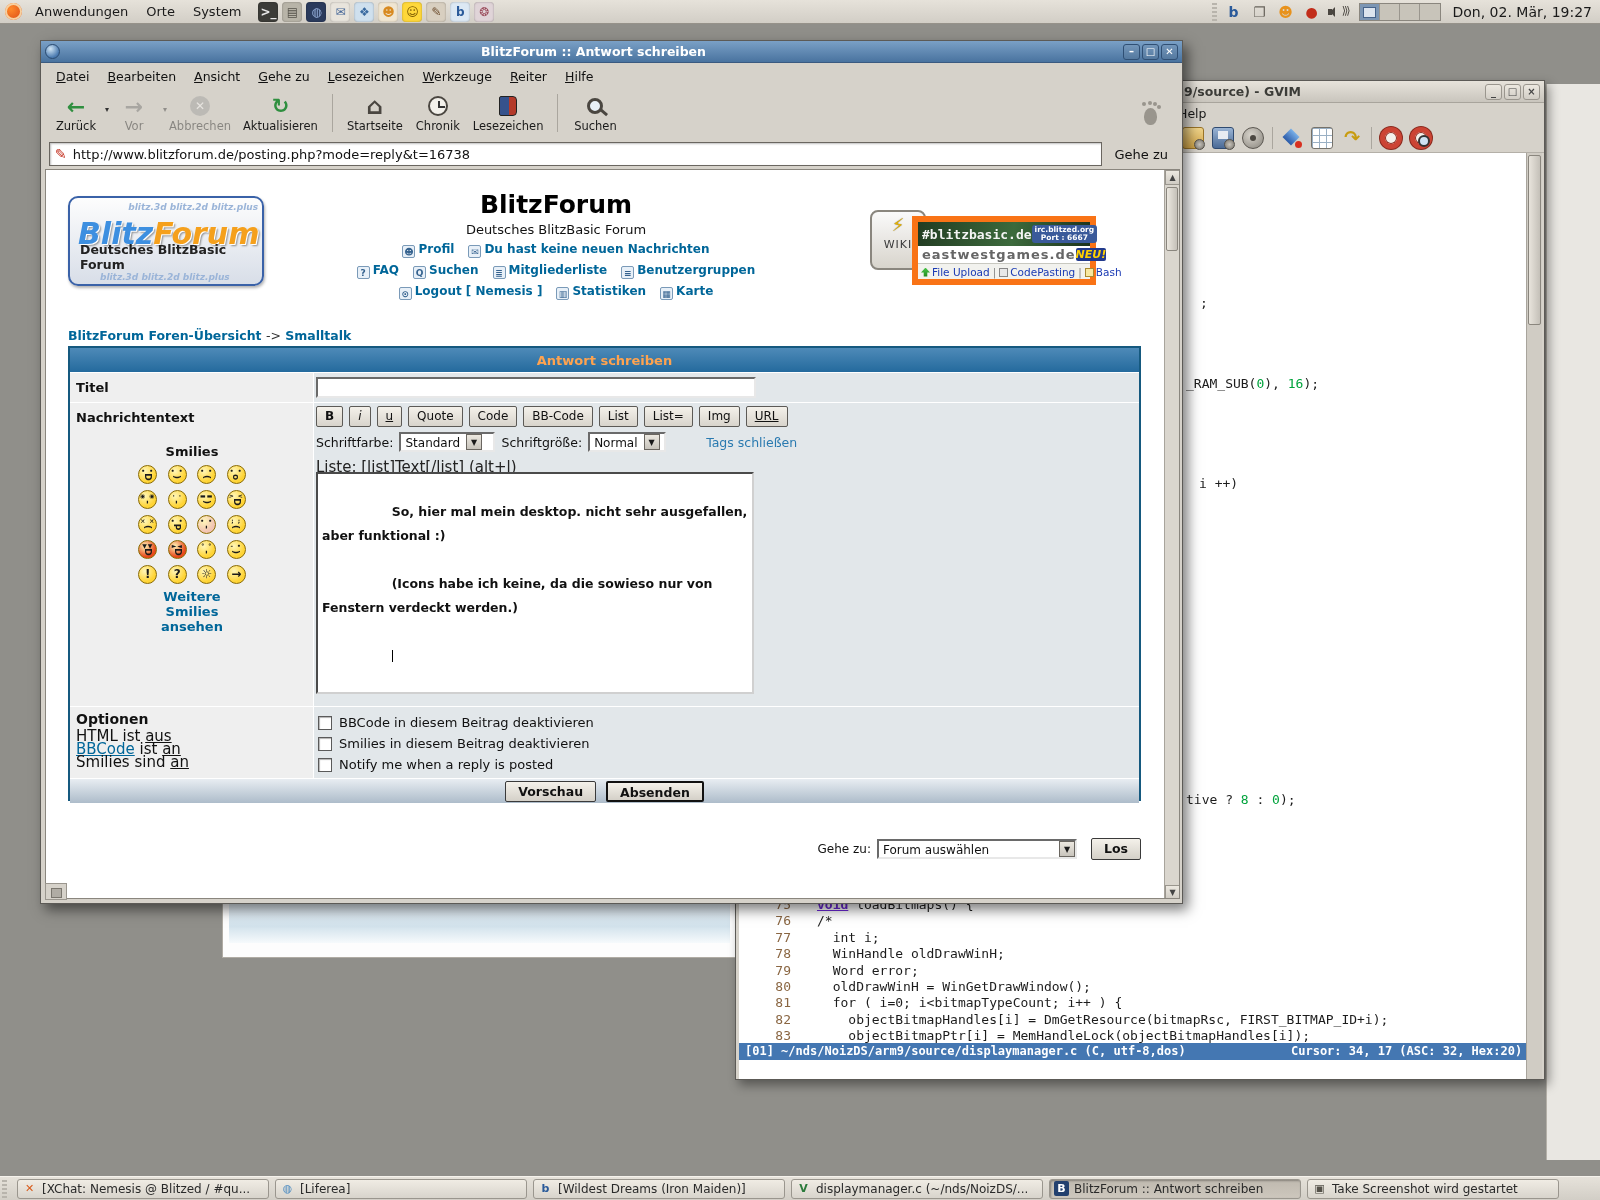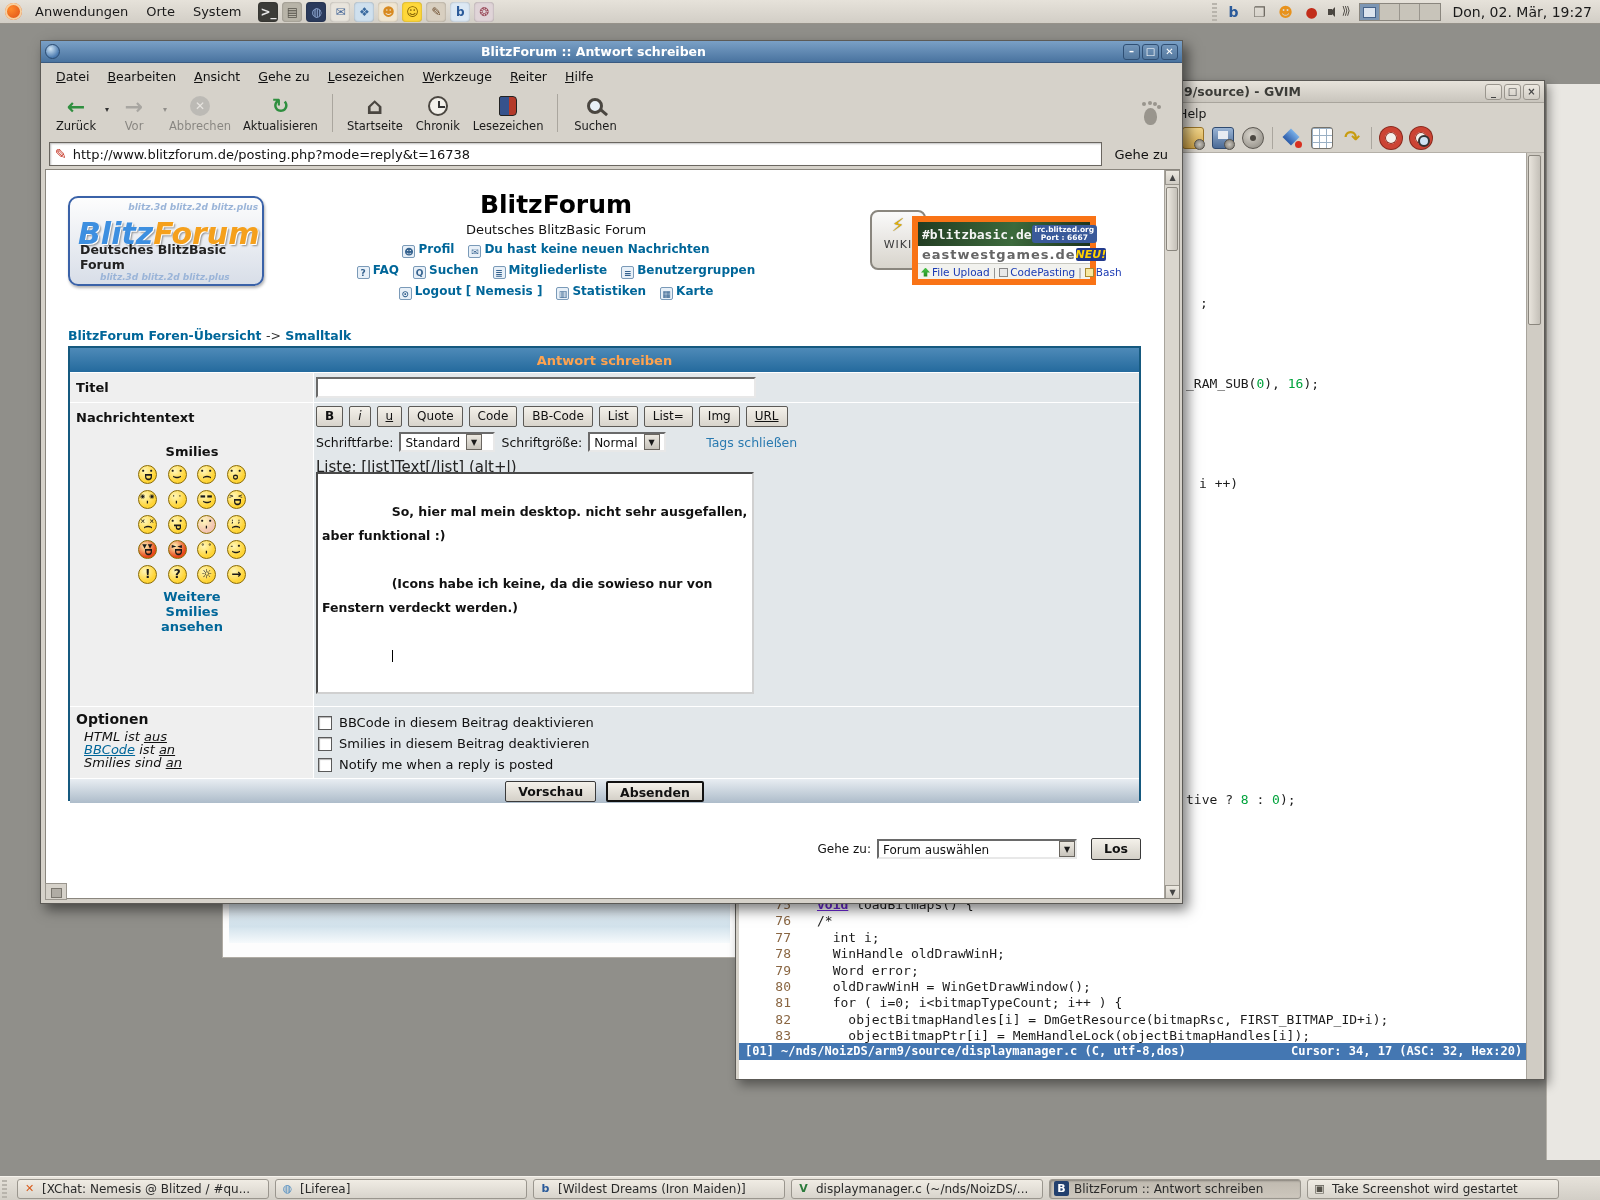--- a/index.html
+++ b/index.html
@@ -177,21 +177,21 @@
   .bbbtn.b { font-weight:bold; } .bbbtn.i { font-style:italic; } .bbbtn.u { text-decoration:underline; }
   #fontrow { position:absolute; left:2px; top:29px; display:flex; align-items:center; font-size:12.5px; }
   .selbox { display:flex; align-items:flex-end; height:20px; background:#fff; border:2px solid; border-color:#6a6a6a #e8e8e8 #e8e8e8 #6a6a6a; margin:0 6px; padding-left:4px; font-size:12px; }
   .selbox .arr { width:16px; height:16px; margin-left:6px; background:linear-gradient(#ece8e0,#c8c4bc); border:1px solid #6a6660; font-size:8px; line-height:15px; text-align:center; color:#1a1a1a; }
   #closetags { color:#2a7ab0; margin-left:34px; font-size:12.5px; }
   #hintline { position:absolute; left:2px; top:55px; font-size:15px; color:#222; }
   #msgarea { position:absolute; left:2px; top:69px; width:438px; height:222px; background:#fff; border:2px solid; border-color:#4a4a4a #d0d0d0 #d0d0d0 #4a4a4a; font-size:12.5px; padding:2px 4px; line-height:24px; white-space:pre-wrap;font-weight:bold; }
   #msgarea .caret { display:inline-block; width:1.5px; height:12px; background:#000; vertical-align:-2px; }
   
   #opt-title { position:absolute; left:6px; top:4px; font-weight:bold; font-size:14px; }
-  #opt-lines { position:absolute; left:14px; top:23px; font-size:13px; line-height:13px;font-style:italic; }
+  #opt-lines { position:absolute; left:6px; top:23px; font-size:15px; line-height:13px; }
   #opt-lines .st { text-decoration:underline; }
   #opt-lines .lk { color:#006699; text-decoration:underline; }
   #checks { position:absolute; left:4px; top:5px; }
   .checkrow { display:flex; align-items:center; height:21px; font-size:13px; }
   .cbox { width:14px; height:14px; background:#fff; border:1px solid #5a5a5a; box-shadow:inset 1px 1px 1px rgba(0,0,0,.3); margin-right:7px; }
   #ffoot { height:24px; background:linear-gradient(#e8edf2,#adbcca); display:flex; align-items:center; justify-content:center; gap:10px; }
   .fbtn { height:21px; padding:0 12px; background:linear-gradient(#f4f1ea,#d4d0c8); border:1px solid #3a3a3a; font-size:12.5px; font-weight:bold; line-height:19px; border-radius:2px; }
   .fbtn.default { border:2px solid #111; }
   #gmt-note { position:absolute; left:22px; top:640px; width:1073px; text-align:right; font-size:11px; }
   #jumprow { position:absolute; left:22px; top:668px; width:1073px; display:flex; justify-content:flex-end; align-items:center; font-size:12px; }

